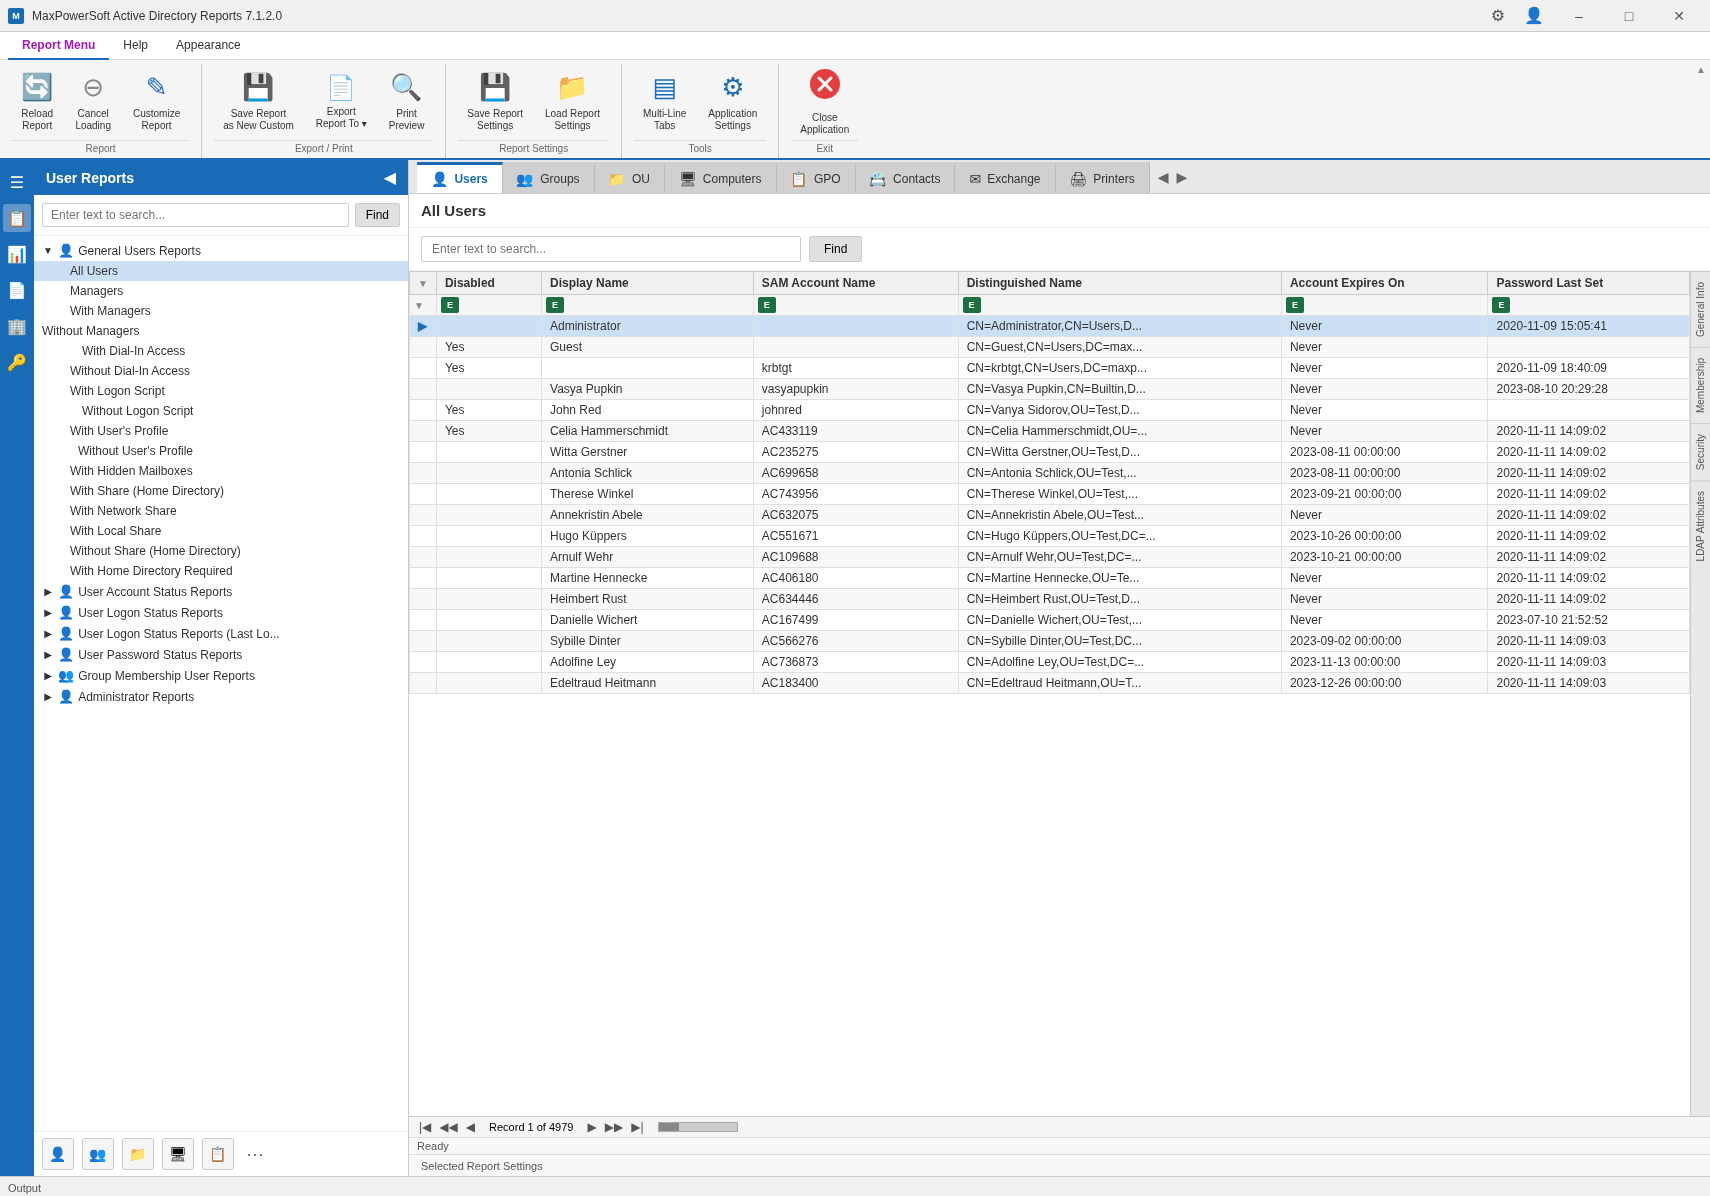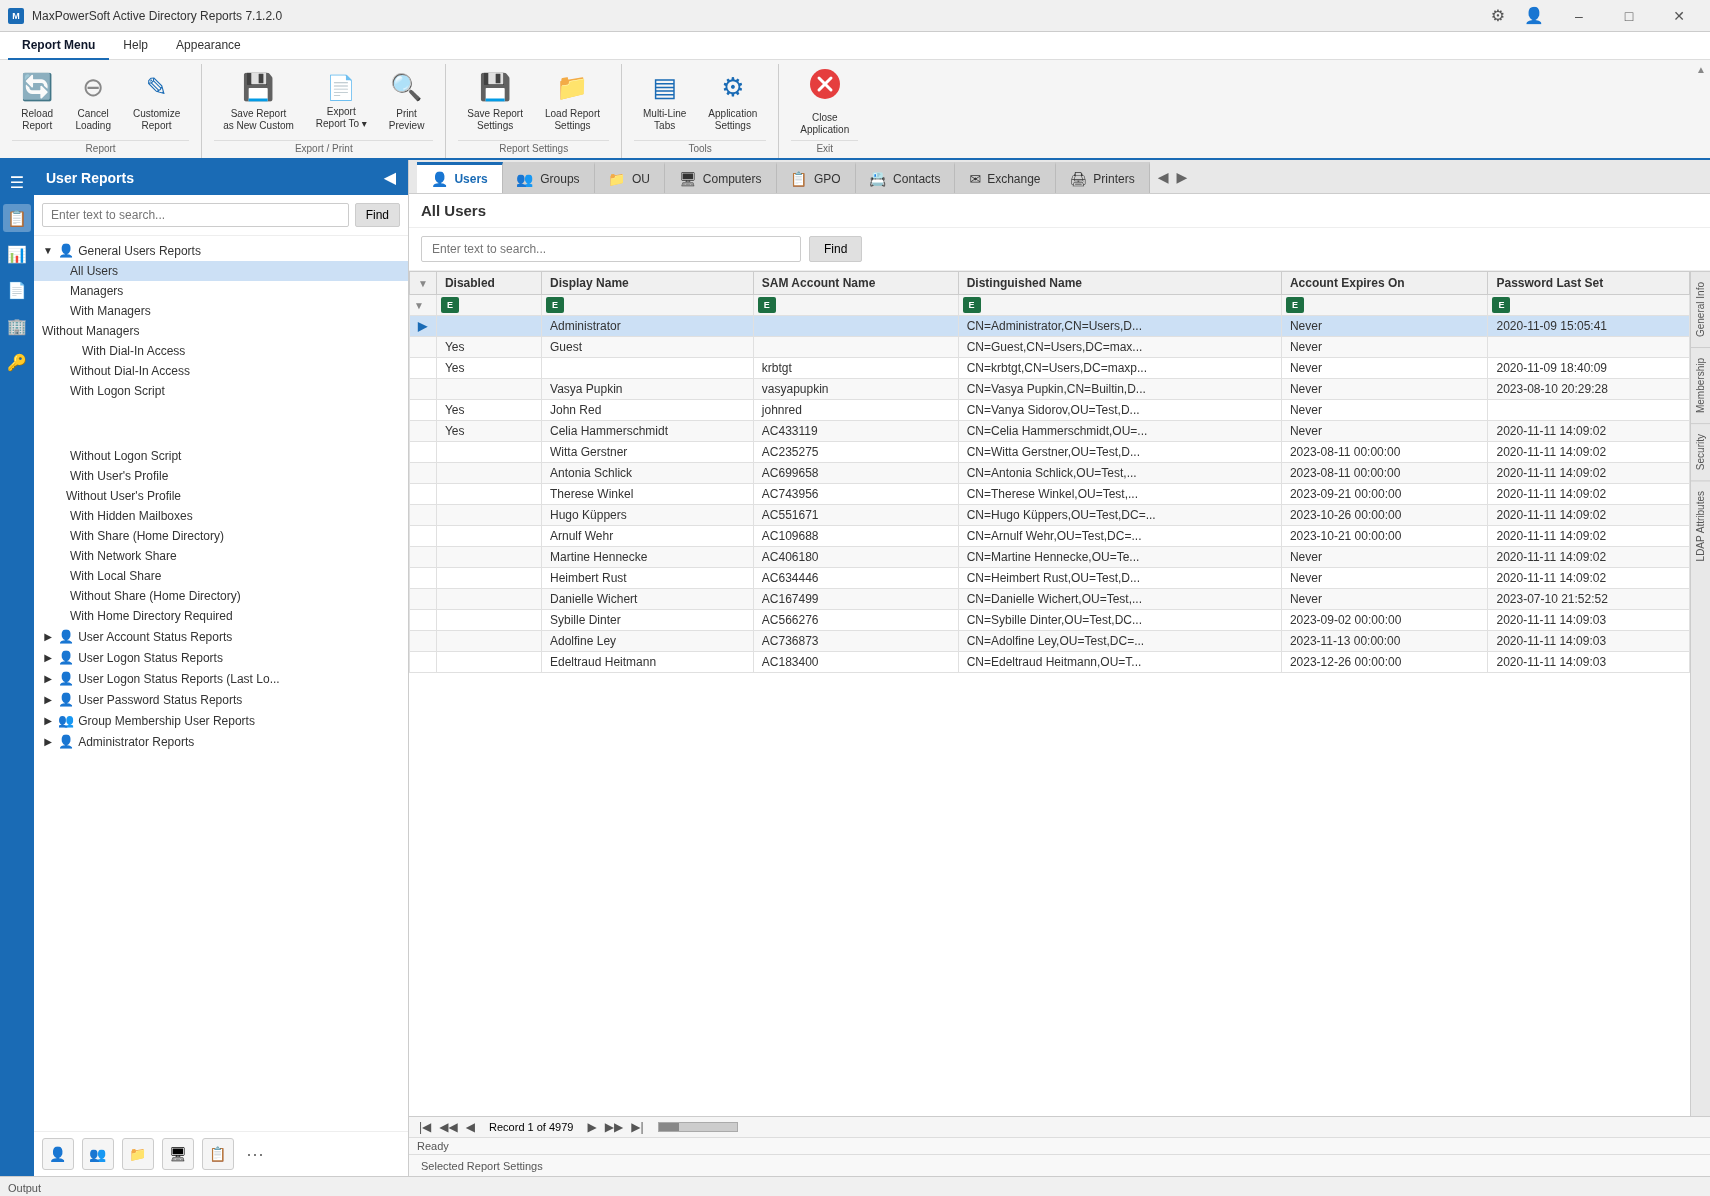--- a/index.html
+++ b/index.html
@@ -12,21 +12,21 @@
     .title-bar-text { font-size: 12px; color: #333; }
     .title-bar-controls { display: flex; gap: 4px; }
     .title-bar-btn { width: 46px; height: 28px; border: none; background: transparent; cursor: pointer; font-size: 14px; color: #555; display: flex; align-items: center; justify-content: center; }
     .title-bar-settings { display: flex; align-items: center; gap: 8px; }
     .gear-btn { width: 28px; height: 28px; border: none; background: transparent; cursor: pointer; font-size: 16px; color: #555; display: flex; align-items: center; justify-content: center; }
 
     
     .ribbon { background: #f5f5f5; border-bottom: 2px solid #1a6bb5; }
     .ribbon-tabs { display: flex; padding: 0 8px; background: white; border-bottom: 1px solid #ddd; }
     .ribbon-tab { padding: 6px 14px; font-size: 12px; cursor: pointer; color: #333; border-bottom: 2px solid transparent; margin-bottom: -1px; }
-    .ribbon-tab.active { color: #0f172a; border-bottom: 2px solid #1a6bb5; font-weight: 600; }
+    .ribbon-tab.active { color: #a21caf; border-bottom: 2px solid #1a6bb5; font-weight: 600; }
     .ribbon-btn { display: flex; flex-direction: column; align-items: center; justify-content: center; padding: 4px 8px; cursor: pointer; border: 1px solid transparent; border-radius: 3px; min-width: 50px; height: 68px; background: transparent; font-size: 11px; color: #333; text-align: center; line-height: 1.2; gap: 4px; }
 
     
     .sidebar-icons { width: 34px; background: #1a6bb5; display: flex; flex-direction: column; align-items: center; padding-top: 8px; gap: 8px; }
     .sidebar-icon-btn { width: 28px; height: 28px; border: none; background: transparent; cursor: pointer; color: white; font-size: 16px; display: flex; align-items: center; justify-content: center; border-radius: 3px; }
     .sidebar-icon-btn.active { background: rgba(255,255,255,0.3); }
 
     
     .left-panel { width: 375px; background: white; border-right: 1px solid #ccc; display: flex; flex-direction: column; }
     .panel-header { background: #1a6bb5; color: white; padding: 8px 12px; font-size: 14px; font-weight: 600; display: flex; justify-content: space-between; align-items: center; }
@@ -231,27 +231,27 @@
       </div>
       <div class="tree-item" style="padding-left:48px;">
         <span class="tree-label">With Dial-In Access</span>
       </div>
       <div class="tree-item" style="padding-left:36px;">
         <span class="tree-label">Without Dial-In Access</span>
       </div>
       <div class="tree-item" style="padding-left:36px;">
         <span class="tree-label">With Logon Script</span>
       </div>
-      <div class="tree-item" style="padding-left:36px;margin-top:45px;">
+      <div class="tree-item" style="padding-left:48px;">
         <span class="tree-label">Without Logon Script</span>
       </div>
       <div class="tree-item" style="padding-left:36px;">
         <span class="tree-label">With User's Profile</span>
       </div>
-      <div class="tree-item" style="padding-left:32px;">
+      <div class="tree-item" style="padding-left:44px;">
         <span class="tree-label">Without User's Profile</span>
       </div>
       <div class="tree-item" style="padding-left:36px;">
         <span class="tree-label">With Hidden Mailboxes</span>
       </div>
       <div class="tree-item" style="padding-left:36px;">
         <span class="tree-label">With Share (Home Directory)</span>
       </div>
       <div class="tree-item" style="padding-left:36px;">
         <span class="tree-label">With Network Share</span>
@@ -472,20 +472,29 @@
                 <td></td>
                 <td>Therese Winkel</td>
                 <td>AC743956</td>
                 <td>CN=Therese Winkel,OU=Test,...</td>
                 <td>2023-09-21 00:00:00</td>
                 <td>2020-11-11 14:09:02</td>
               </tr>
               <tr>
                 <td></td>
                 <td></td>
+                <td>Annekristin Abele</td>
+                <td>AC632075</td>
+                <td>CN=Annekristin Abele,OU=Test...</td>
+                <td>Never</td>
+                <td>2020-11-11 14:09:02</td>
+              </tr>
+              <tr>
+                <td></td>
+                <td></td>
                 <td>Hugo Küppers</td>
                 <td>AC551671</td>
                 <td>CN=Hugo Küppers,OU=Test,DC=...</td>
                 <td>2023-10-26 00:00:00</td>
                 <td>2020-11-11 14:09:02</td>
               </tr>
               <tr>
                 <td></td>
                 <td></td>
                 <td>Arnulf Wehr</td>

